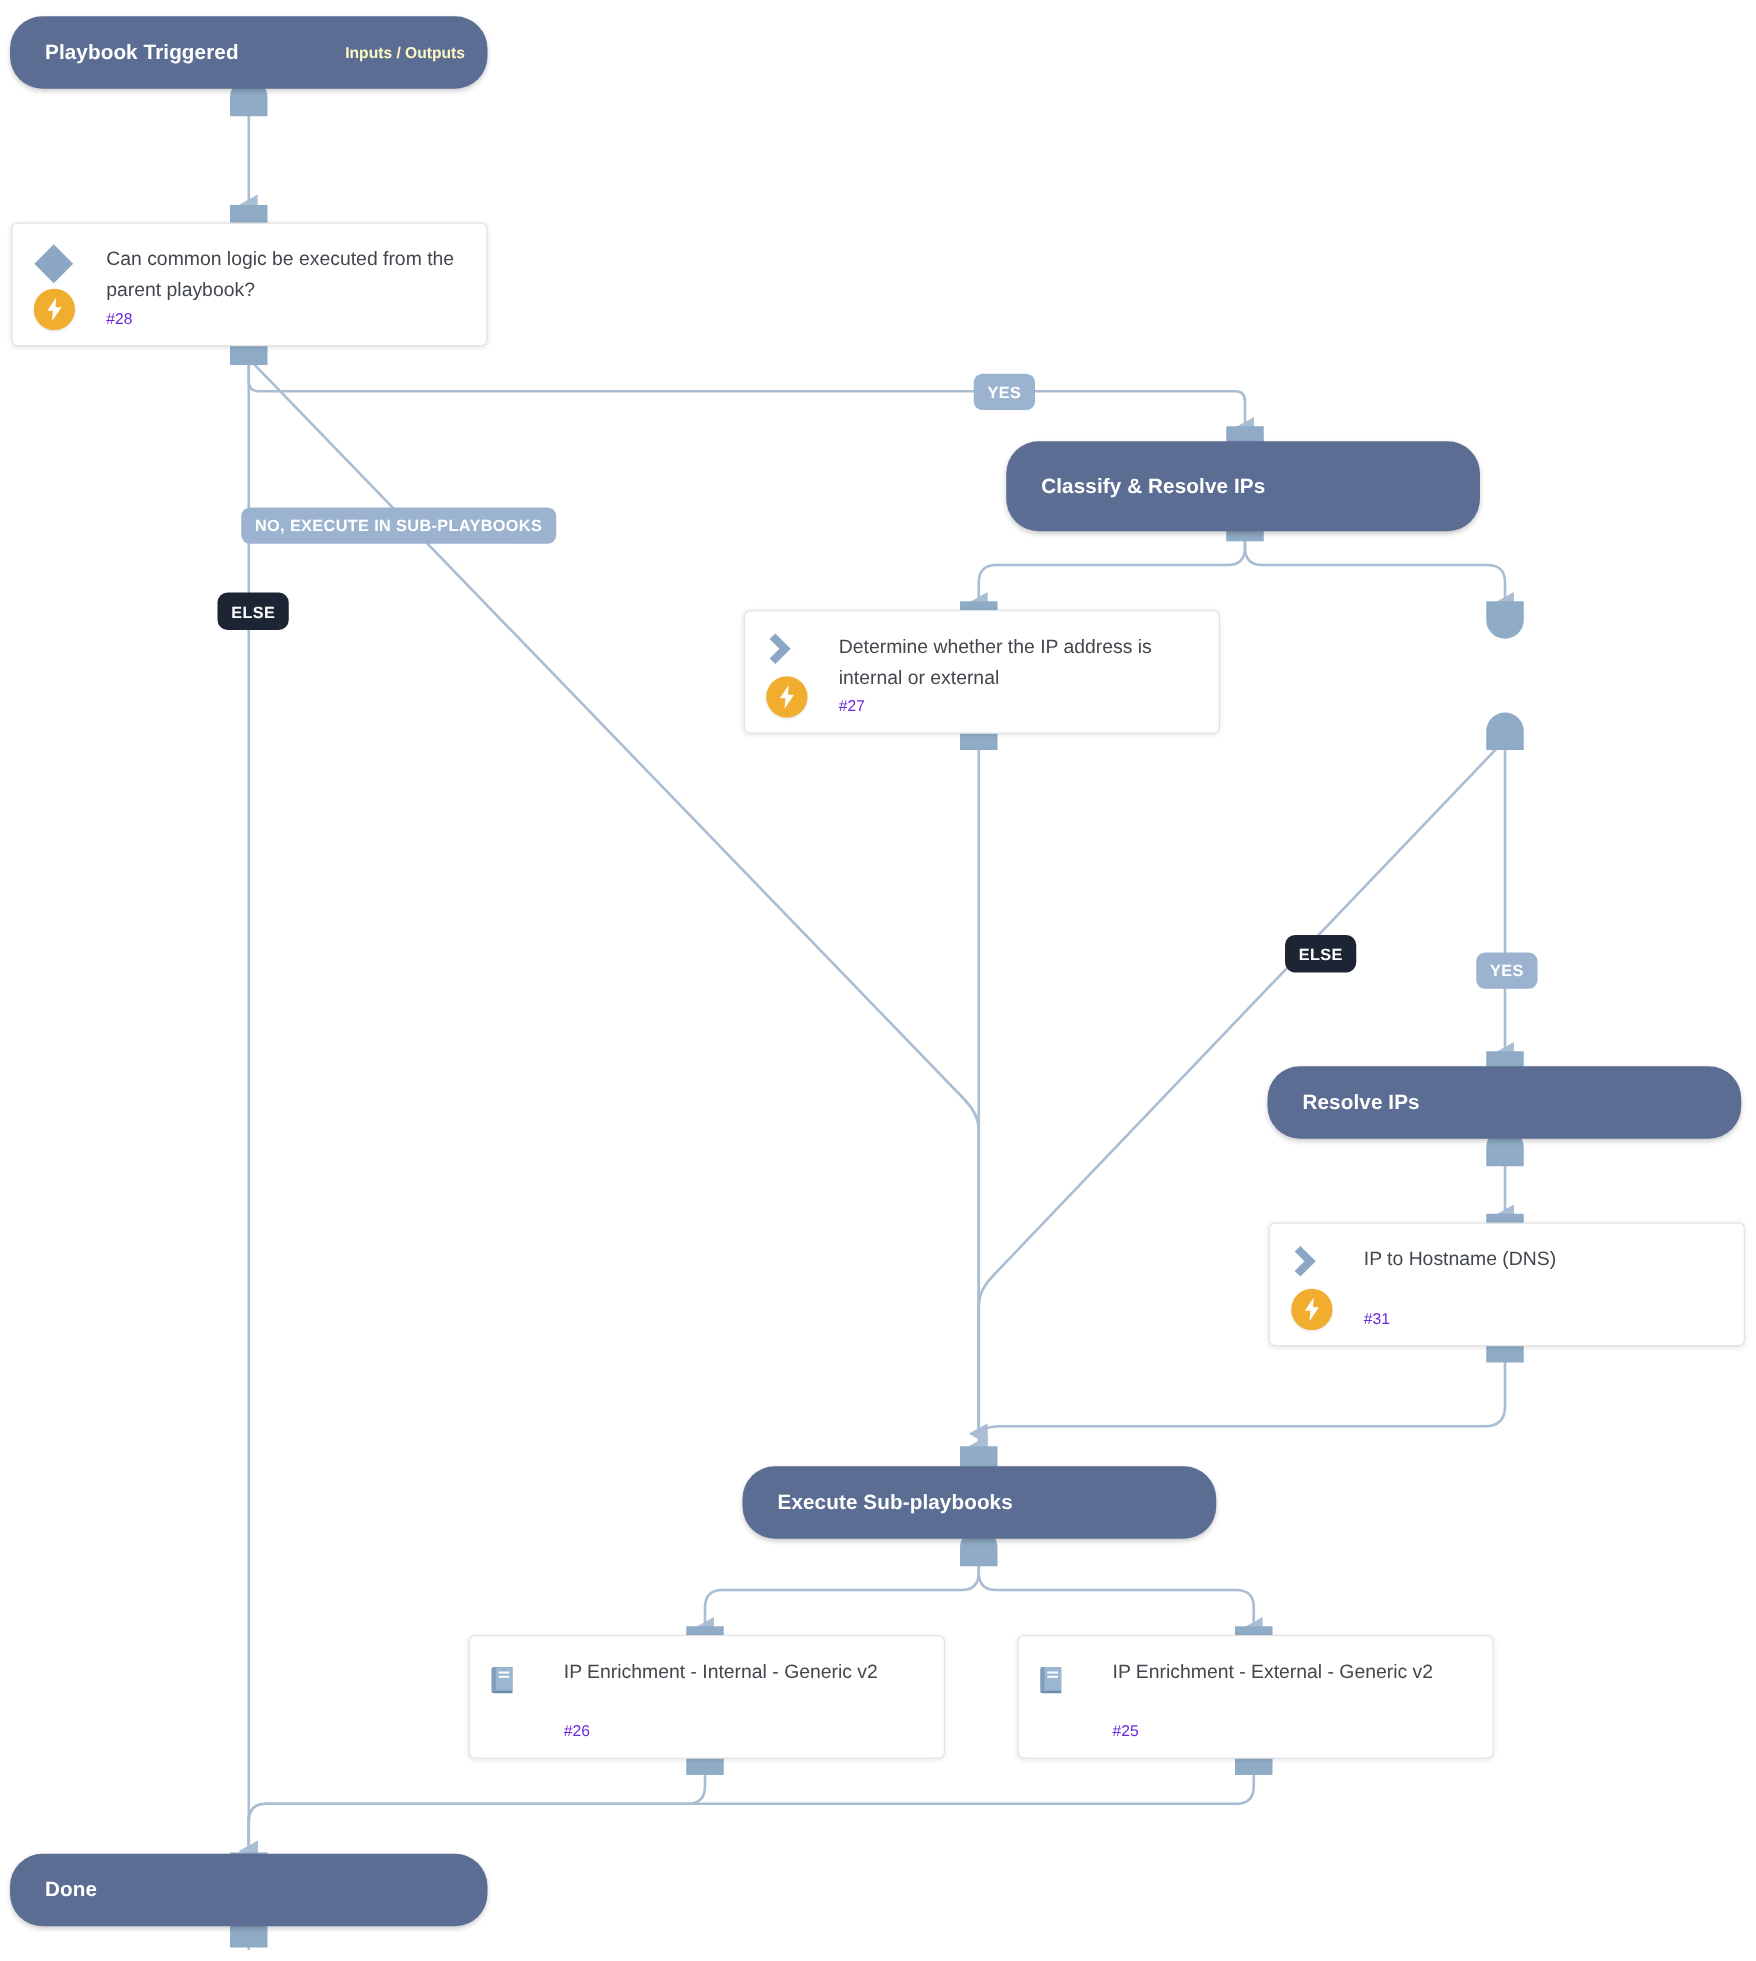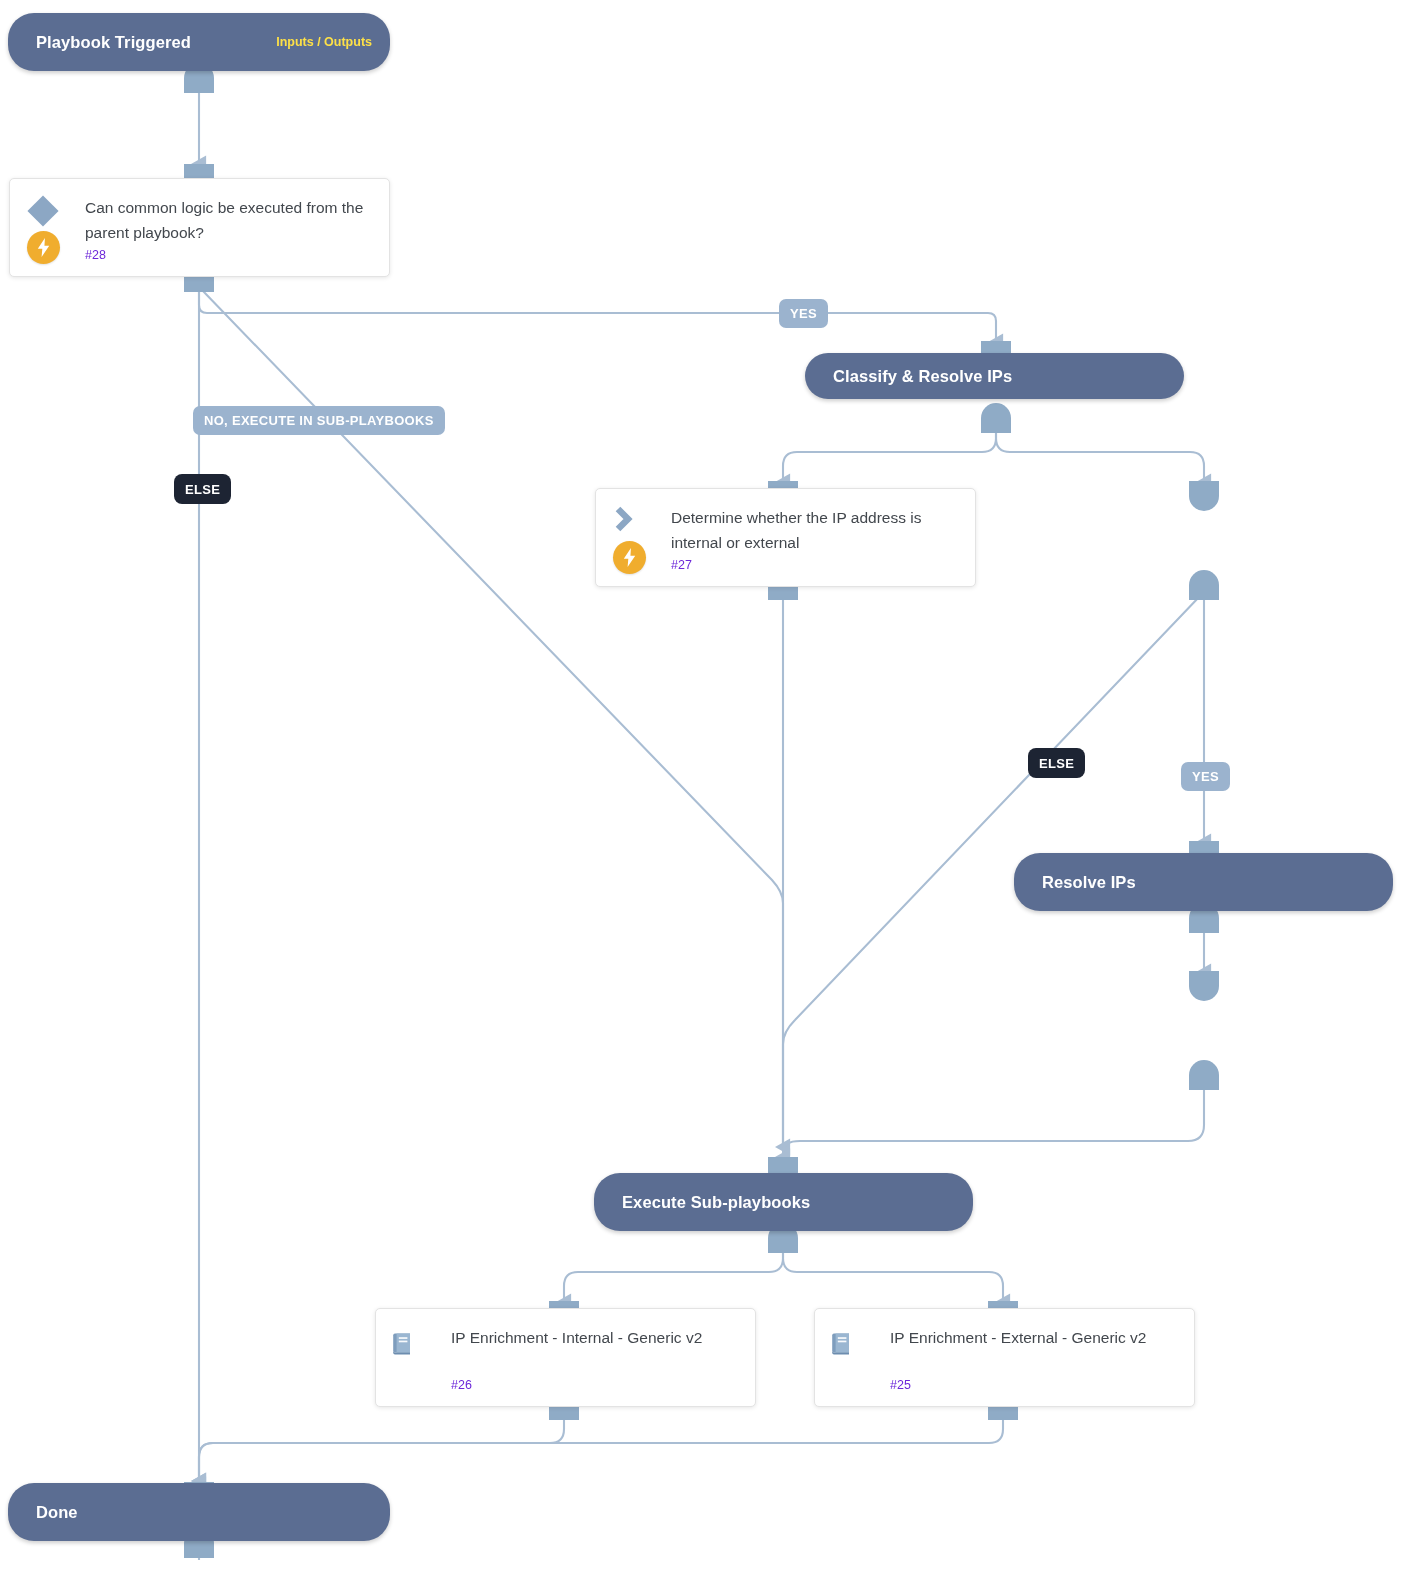--- a/index.html
+++ b/index.html
@@ -34,21 +34,21 @@
   }
   .section-title {
     color: #ffffff;
     font-size: 16.5px;
     font-weight: 600;
     letter-spacing: 0.1px;
     margin-left: 28px;
     white-space: nowrap;
   }
   .section-sub {
-    color: #fde047;
+    color: #fef9c3;
     font-size: 12.5px;
     font-weight: 600;
     margin-left: auto;
     margin-right: 18px;
     white-space: nowrap;
   }
 
   
   .task-card {
     position: absolute;
@@ -203,21 +203,21 @@
   <div class="nub bot" style="left:988px; top:1390px;"></div>
 
   <div class="nub top" style="left:184px; top:1482px;"></div>
   <div class="nub bot" style="left:184px; top:1528px;"></div>
 
   <div class="section-node" style="left:8px; top:13px; width:382px; height:58px;">
     <span class="section-title">Playbook Triggered</span>
     <span class="section-sub">Inputs / Outputs</span>
   </div>
 
-  <div class="section-node" style="left:805px; top:353px; width:379px; height:46px;">
+  <div class="section-node" style="left:805px; top:353px; width:379px; height:72px;">
     <span class="section-title">Classify &amp; Resolve IPs</span>
   </div>
 
   <div class="section-node" style="left:1014px; top:853px; width:379px; height:58px;">
     <span class="section-title">Resolve IPs</span>
   </div>
 
   <div class="section-node" style="left:594px; top:1173px; width:379px; height:58px;">
     <span class="section-title">Execute Sub-playbooks</span>
   </div>
@@ -248,20 +248,34 @@
     <div class="card-badge">
       <svg width="15" height="19" viewBox="0 0 12 16" aria-hidden="true">
         <path d="M7.2 0 L1.2 9 L5 9 L4.4 16 L10.8 6.6 L6.8 6.6 Z" fill="#ffffff"></path>
       </svg>
     </div>
     <div class="card-title">Determine whether the IP address is internal or external</div>
     <div class="card-id">#27</div>
   </div>
 
 
+  <div class="task-card" style="left:1015px; top:978px; width:381px; height:99px;">
+    <div class="card-icon">
+      <svg width="24" height="26" viewBox="0 0 22 26" aria-hidden="true">
+        <path d="M3 3 L13 13 L3 23" fill="none" stroke="#8ca7c4" stroke-width="6.5" stroke-linecap="butt" stroke-linejoin="miter"></path>
+      </svg>
+    </div>
+    <div class="card-badge">
+      <svg width="15" height="19" viewBox="0 0 12 16" aria-hidden="true">
+        <path d="M7.2 0 L1.2 9 L5 9 L4.4 16 L10.8 6.6 L6.8 6.6 Z" fill="#ffffff"></path>
+      </svg>
+    </div>
+    <div class="card-title">IP to Hostname (DNS)</div>
+    <div class="card-id">#31</div>
+  </div>
 
   <div class="task-card" style="left:375px; top:1308px; width:381px; height:99px;">
     <div class="card-icon" style="left:14px; top:22px;">
       <svg width="26" height="26" viewBox="0 0 26 26" aria-hidden="true">
         <path d="M5 2.5 L20 2.5 L20 21.5 L5 21.5 Q3.2 21.5 3.2 19.7 L3.2 4.3 Q3.2 2.5 5 2.5 Z" fill="#7e9dbd"></path>
         <path d="M6.6 2.5 L20 2.5 L20 21.5 L6.6 21.5 Z" fill="#9ab6d1"></path>
         <rect x="8.8" y="6.2" width="8.6" height="1.7" fill="#ffffff" opacity="0.92"></rect>
         <rect x="8.8" y="9.6" width="8.6" height="1.7" fill="#ffffff" opacity="0.92"></rect>
         <path d="M3.2 19.7 Q3.2 21.5 5 21.5 L20 21.5 L20 23.5 L5 23.5 Q3.2 23.5 3.2 21.7 Z" fill="#6d8daf"></path>
       </svg>

